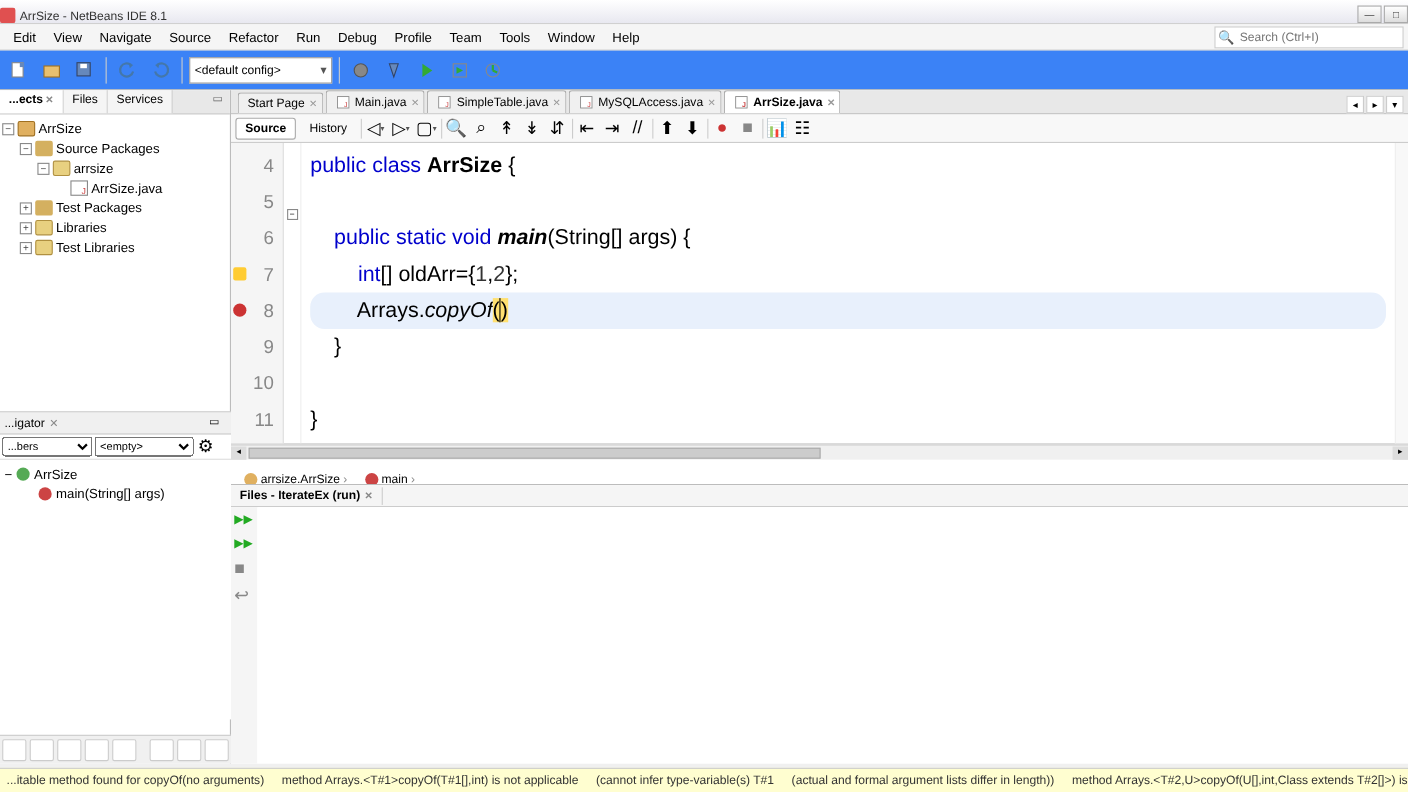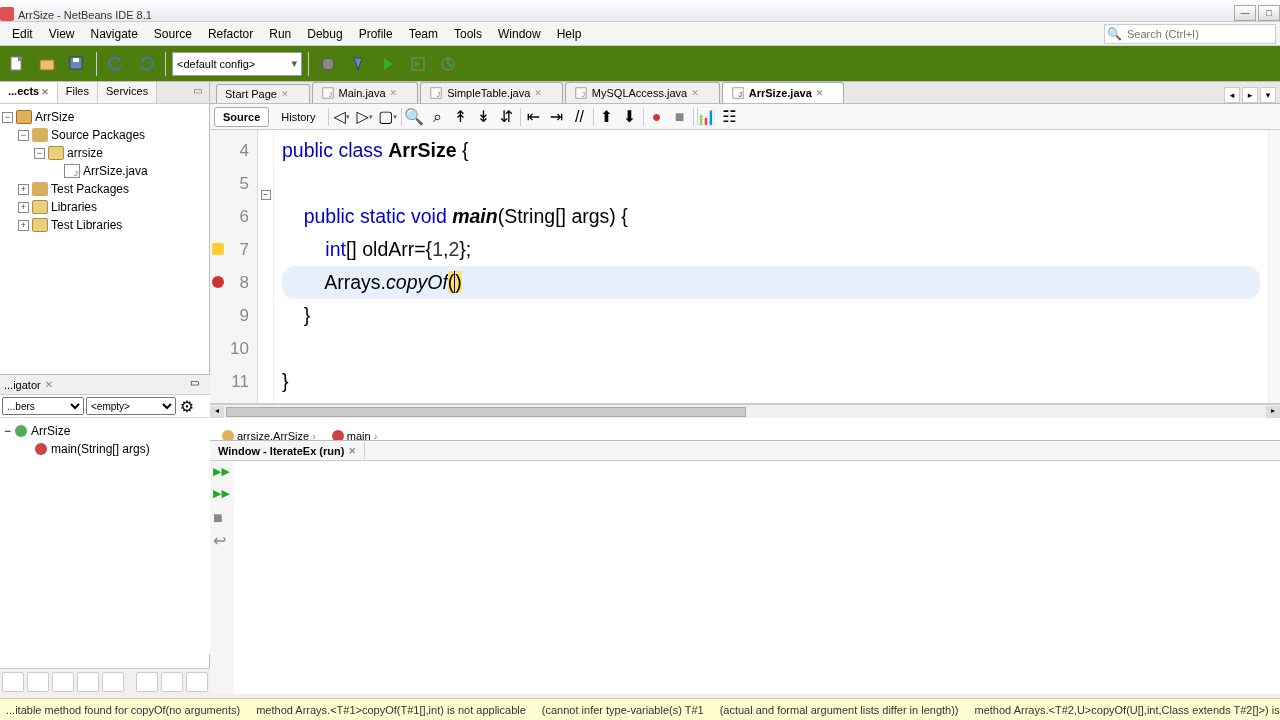--- a/index.html
+++ b/index.html
@@ -13,21 +13,21 @@
 .win-btn { width: 22px; height: 16px; border: 1px solid #aaa; background: linear-gradient(#fff,#ddd); font-size: 9px; display: flex; align-items: center; justify-content: center; color: #333; }
 
 
 .menubar { height: 24px; display: flex; align-items: center; background: #f5f5f5; padding: 0 4px; font-size: 12px; gap: 0; border-bottom: 1px solid #d0d0d0; }
 .menubar .item { padding: 3px 8px; cursor: default; }
 .menubar .search-box { margin-left: auto; display: flex; align-items: center; border: 1px solid #ccc; background: #fff; height: 20px; width: 172px; }
 .search-ico { width: 16px; height: 16px; margin: 0 2px; display: flex; align-items: center; justify-content: center; color: #666; font-size: 12px; }
 .search-box input { border: none; outline: none; font-size: 11px; color: #999; width: 140px; padding: 0 2px; }
 
 
-.toolbar { height: 36px; display: flex; align-items: center; padding: 2px 4px; gap: 4px; background: #4d7c0f; border-bottom: 1px solid #c0c0c0; }
+.toolbar { height: 36px; display: flex; align-items: center; padding: 2px 4px; gap: 4px; background: #3b82f6; border-bottom: 1px solid #c0c0c0; }
 .tb-btn { width: 26px; height: 26px; border: 1px solid transparent; display: flex; align-items: center; justify-content: center; border-radius: 3px; }
 .tb-sep { width: 1px; height: 24px; background: #ccc; margin: 0 2px; }
 .config-combo { width: 130px; height: 24px; border: 1px solid #999; background: #fff; font-size: 11px; padding: 0 4px; display: flex; align-items: center; }
 .config-combo::after { content: "▾"; margin-left: auto; color: #555; }
 
 
 .leftcol { position: absolute; left: 0; top: 82px; width: 210px; bottom: 26px; background: #fff; border-right: 1px solid #bcbcbc; }
 .tabs-left { height: 22px; display: flex; font-size: 11px; background: #e8e8e8; border-bottom: 1px solid #ccc; }
 .tabs-left .tab { padding: 3px 8px; border-right: 1px solid #ccc; background: #f5f5f5; }
 .tabs-left .tab.active { background: #fff; font-weight: bold; }
@@ -57,21 +57,21 @@
 .nav-body .row { display: flex; align-items: center; height: 18px; gap: 4px; }
 .ico-class { width: 12px; height: 12px; border-radius: 50%; background: #5a5; }
 .ico-method { width: 12px; height: 12px; border-radius: 50%; background: #c44; }
 
 .nav-bottom-tb { position: absolute; left: 0; bottom: 0; width: 210px; height: 26px; background: #f0f0f0; display: flex; align-items: center; padding: 2px; gap: 3px; border-top: 1px solid #ccc; }
 .nbt-btn { width: 22px; height: 20px; border: 1px solid #ccc; background: #fff; border-radius: 2px; }
 
 
 .editor-area { position: absolute; left: 210px; right: 0; top: 82px; bottom: 26px; background: #fff; }
 .editor-tabs { height: 22px; display: flex; align-items: end; font-size: 11px; background: #e8e8e8; padding-left: 6px; border-bottom: 1px solid #bbb; }
-.etab { padding: 3px 20px 3px 8px; border: 1px solid #aaa; border-bottom: none; margin-right: 2px; background: #f0f0f0; display: flex; align-items: center; gap: 4px; border-radius: 3px 3px 0 0; }
+.etab { padding: 3px 4px 3px 8px; border: 1px solid #aaa; border-bottom: none; margin-right: 2px; background: #f0f0f0; display: flex; align-items: center; gap: 4px; border-radius: 3px 3px 0 0; }
 .etab.active { background: #fff; font-weight: bold; }
 .etab .ico-java { transform: scale(0.8); }
 .etab .x { color: #999; font-size: 9px; }
 .etab-right { margin-left: auto; margin-right: 4px; display: flex; gap: 2px; }
 .etab-right .ar { width: 16px; height: 16px; border: 1px solid #ccc; font-size: 9px; display: flex; align-items: center; justify-content: center; background: #fff; }
 
 .editor-subtabs { height: 26px; display: flex; align-items: center; padding: 2px 4px; gap: 3px; border-bottom: 1px solid #ccc; background: #f8f8f8; }
 .est-btn { padding: 3px 8px; font-size: 11px; border: 1px solid transparent; }
 .est-btn.active { background: #fff; border: 1px solid #aaa; border-radius: 3px; font-weight: bold; }
 .est-ico { width: 20px; height: 20px; display: flex; align-items: center; justify-content: center; border: 1px solid transparent; border-radius: 2px; }
@@ -413,21 +413,21 @@
     <div class="crumb">
         <span class="cr-ico cr2"></span>
         <span>main</span>
         <span class="cr-arr">›</span>
       </div>
   </div>
 
   <div class="output">
     <div class="out-tab">
       <div class="t">
-          <span>Window - IterateEx (run)</span>
+          <span>Files - IterateEx (run)</span>
           <span class="x">✕</span>
         </div>
     </div>
     <div class="out-body">
       <div class="out-tb">
         <div class="ob ob-run">▶▶</div>
         <div class="ob ob-run">▶▶</div>
         <div class="ob" style="color:#888">■</div>
         <div class="ob" style="color:#888">↩</div>
       </div>

